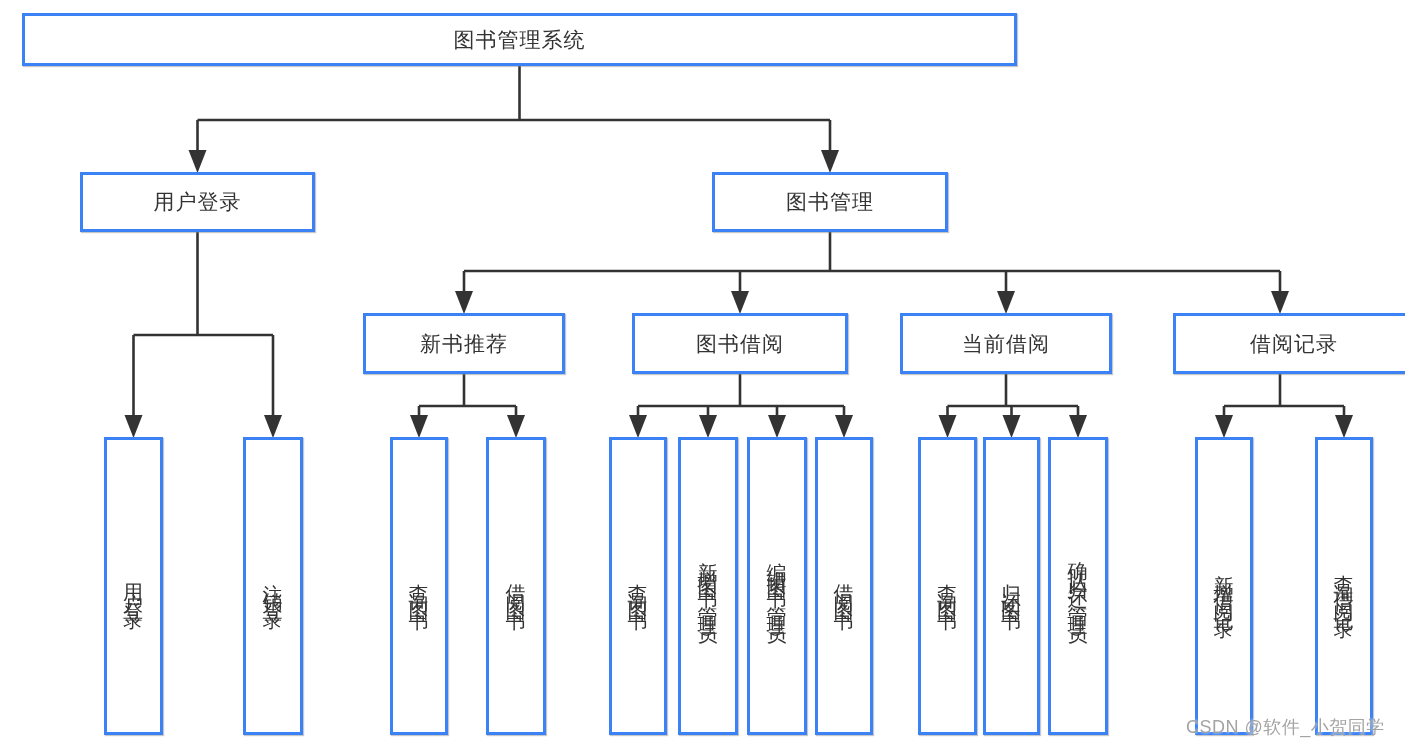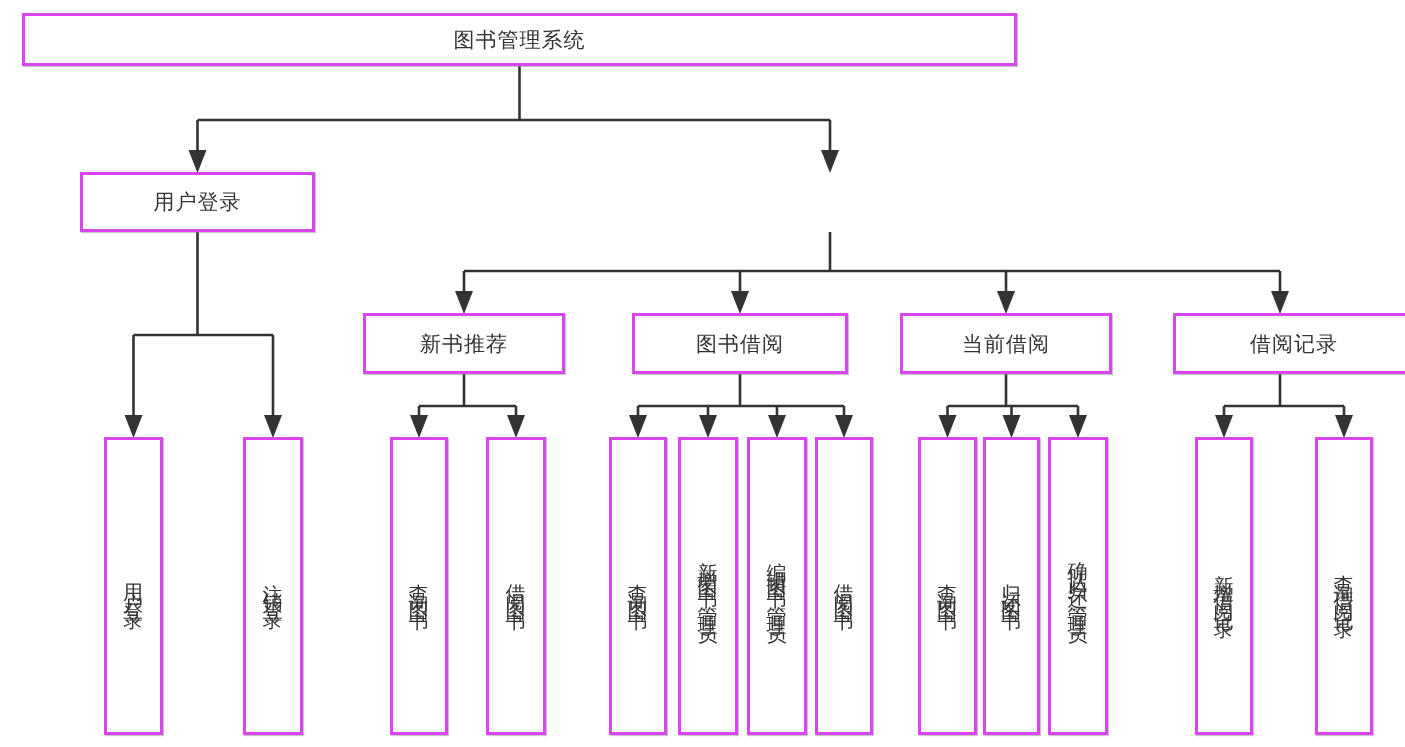--- a/index.html
+++ b/index.html
@@ -20,21 +20,21 @@
     left: 0;
     top: 0;
     width: 1405px;
     height: 747px;
     pointer-events: none;
   }
   .node {
     position: absolute;
     box-sizing: border-box;
     background: #ffffff;
-    border: 3px solid #d946ef;
+    border: 3px solid #3b82f6;
     display: flex;
     align-items: center;
     justify-content: center;
     color: #333333;
     box-shadow: 1px 1px 1px rgba(130,130,130,0.45);
   }
   .node-h .node-label {
     font-size: 21px;
     letter-spacing: 1px;
     white-space: nowrap;
@@ -109,25 +109,29 @@
       <polygon points="1002.5,415 1020.5,415 1011.5,438" fill="#333333"></polygon>
       <line x1="1078" y1="406" x2="1078" y2="421" stroke="#333333" stroke-width="2.6"></line>
       <polygon points="1069,415 1087,415 1078,438" fill="#333333"></polygon>
       <line x1="1280" y1="374" x2="1280" y2="406" stroke="#333333" stroke-width="2.6"></line>
       <line x1="1224" y1="406" x2="1344" y2="406" stroke="#333333" stroke-width="2.6"></line>
       <line x1="1224" y1="406" x2="1224" y2="421" stroke="#333333" stroke-width="2.6"></line>
       <polygon points="1215,415 1233,415 1224,438" fill="#333333"></polygon>
       <line x1="1344" y1="406" x2="1344" y2="421" stroke="#333333" stroke-width="2.6"></line>
       <polygon points="1335,415 1353,415 1344,438" fill="#333333"></polygon>
     </svg>
+  <div id="watermark">CSDN @软件_小贺同学</div>
 <div class="node node-h" style="left: 22px; top: 13px; width: 995px; height: 53px;">
       <span class="node-label">图书管理系统</span>
     </div>
     <div class="node node-h" style="left: 80px; top: 172px; width: 235px; height: 60px;">
       <span class="node-label">用户登录</span>
+    </div>
+    <div class="node node-h" style="left: 712px; top: 172px; width: 236px; height: 60px;">
+      <span class="node-label">图书管理</span>
     </div>
     <div class="node node-h" style="left: 363px; top: 313px; width: 202px; height: 61px;">
       <span class="node-label">新书推荐</span>
     </div>
     <div class="node node-h" style="left: 632px; top: 313px; width: 216px; height: 61px;">
       <span class="node-label">图书借阅</span>
     </div>
     <div class="node node-h" style="left: 900px; top: 313px; width: 212px; height: 61px; align-items: center;">
       <span class="node-label">当前借阅</span>
     </div>

